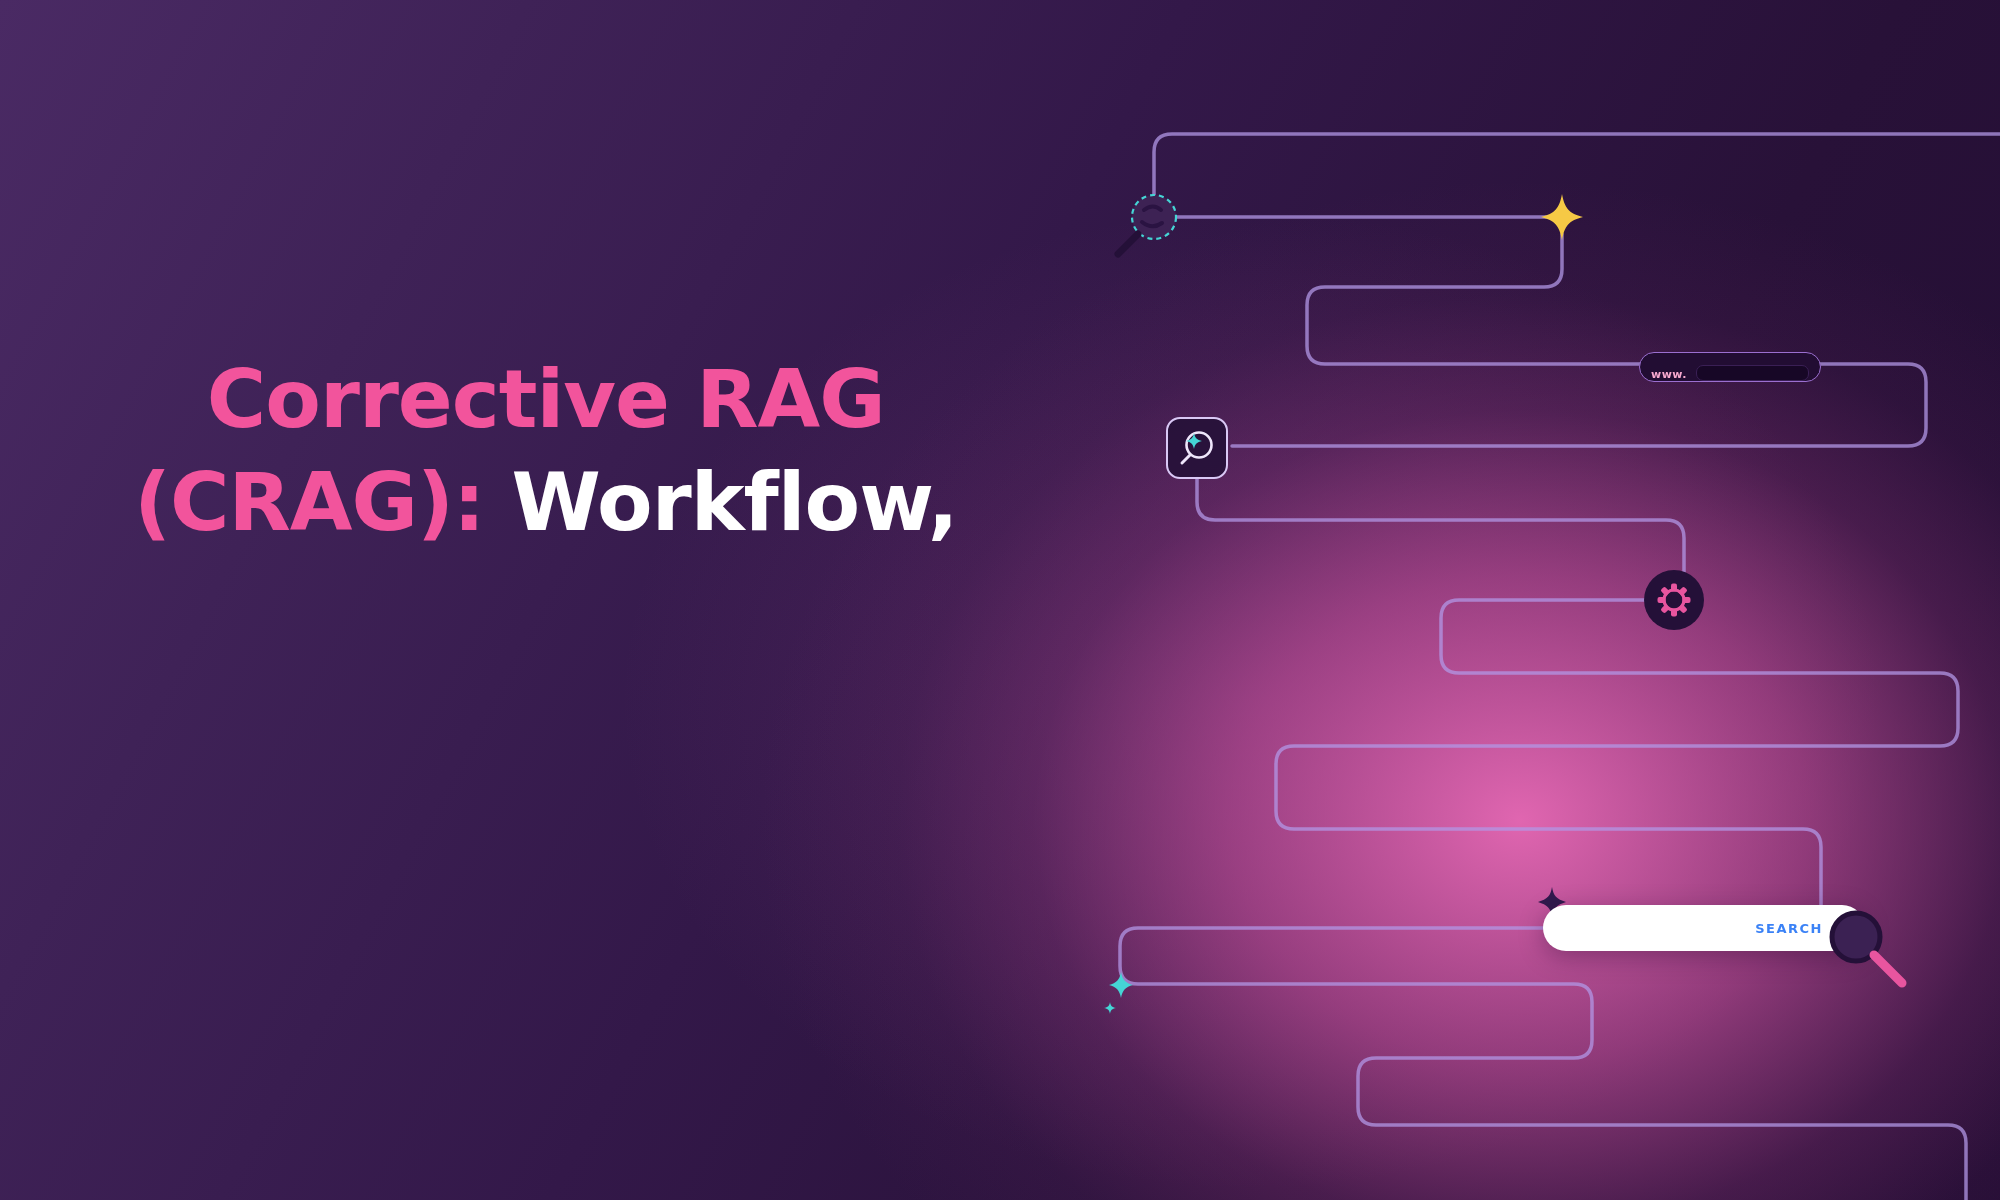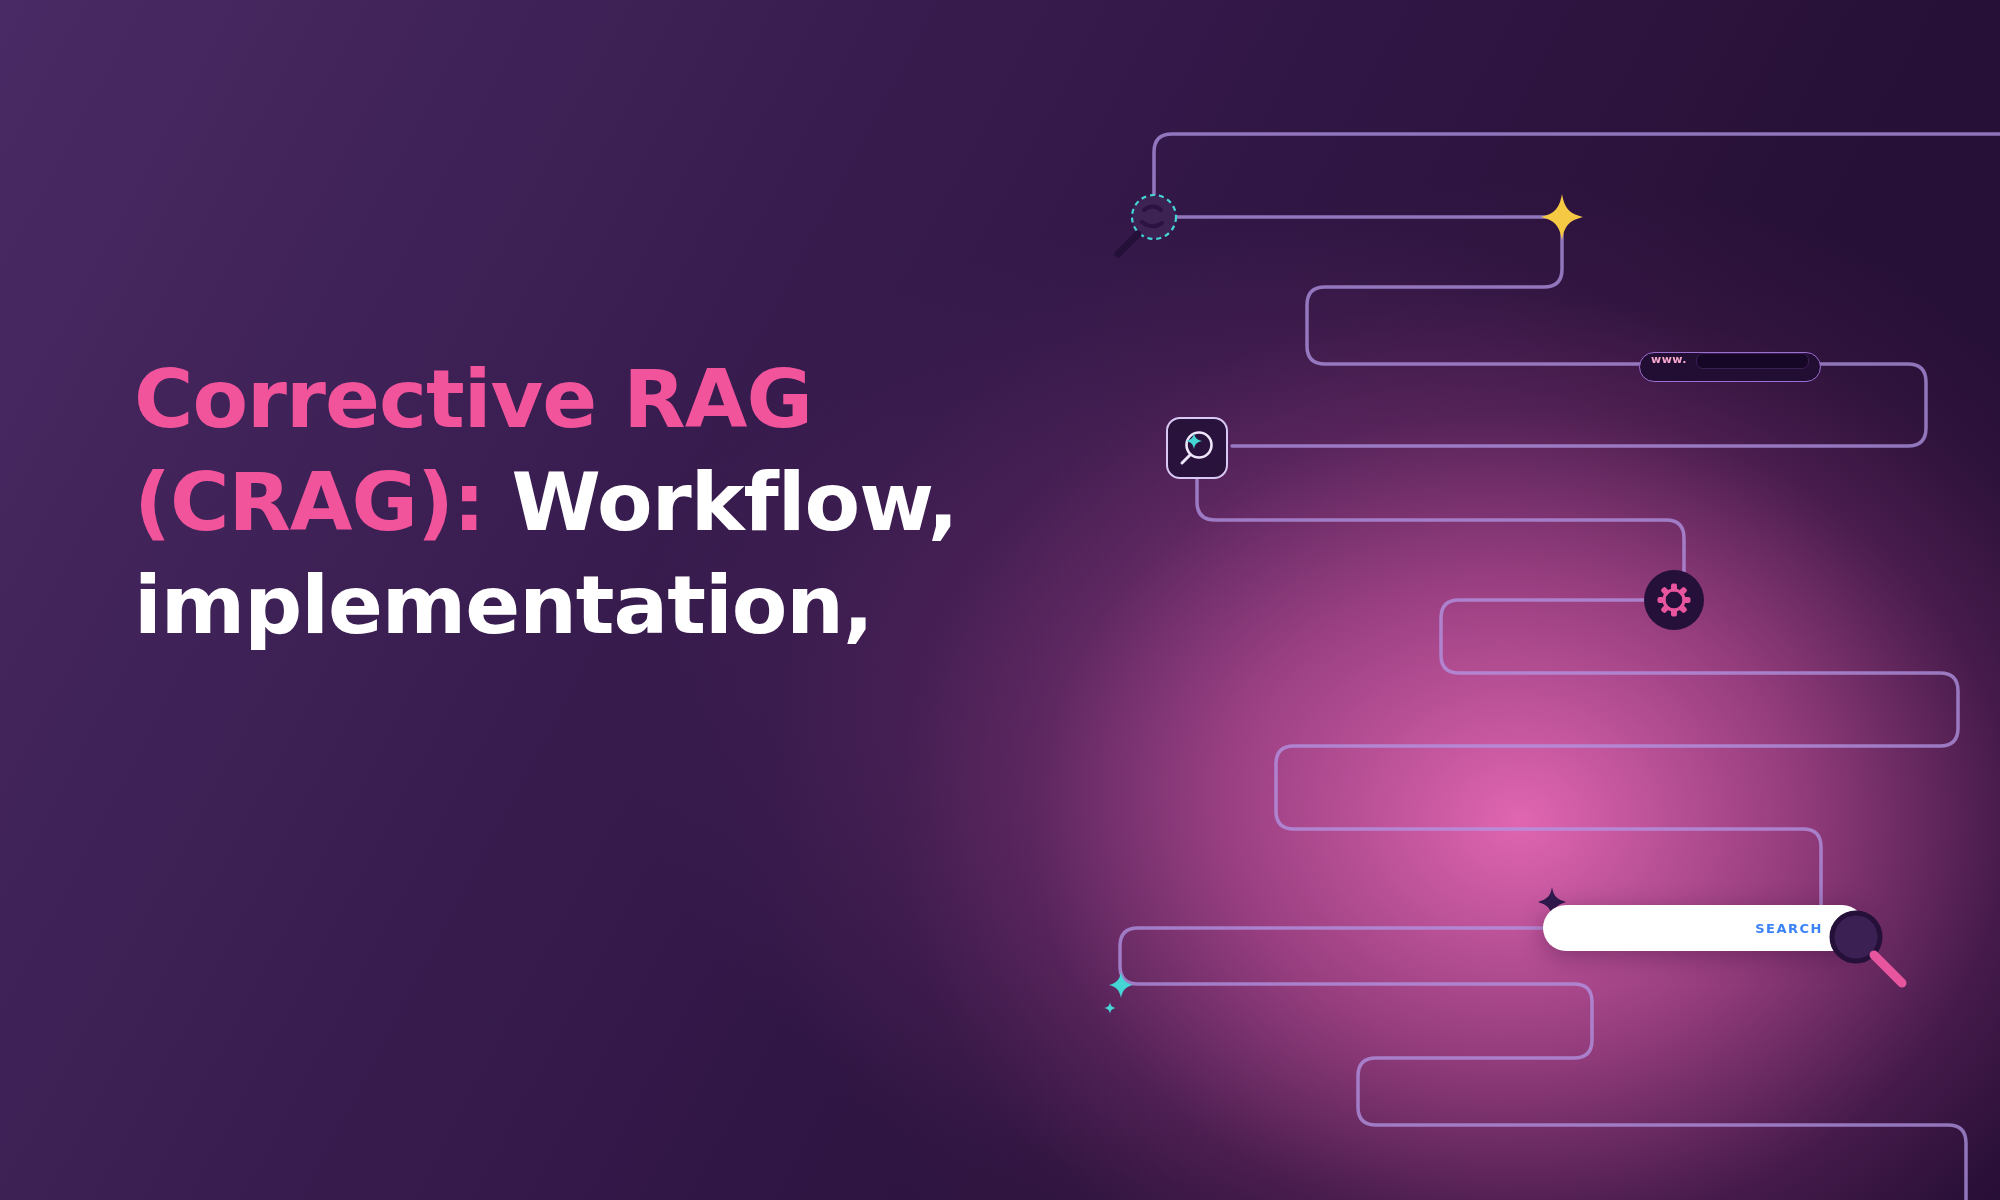--- a/index.html
+++ b/index.html
@@ -50,36 +50,37 @@
   .title {
     position: absolute;
     left: 134px;
     top: 348px;
     z-index: 3;
     font-weight: 800;
     font-size: 81px;
     line-height: 1.27;
     letter-spacing: -1px;
     color: #ffffff;
+    text-align: center;
   }
   .title .pink { color: #F2549C; }
   .title .white { color: #ffffff; }
   
   .decor { position: absolute; z-index: 4; }
   #magnifier-globe { left: 1104px; top: 172px; }
   #yellow-sparkle  { left: 1536px; top: 191px; }
   #browser-pill {
     left: 1639px; top: 352px;
     width: 182px; height: 30px;
     box-sizing: border-box;
     border: 1.5px solid #9b6fd0;
     border-radius: 16px;
     background: #220d33;
     display: flex;
-    align-items: flex-start;
+    align-items: flex-end;
     padding: 0 11px;
   }
   #browser-pill .www-label {
     font-size: 11px;
     font-weight: 700;
     letter-spacing: 0.5px;
     color: #f7a8cf;
     white-space: nowrap;
   }
   #browser-pill .addr-field {
@@ -138,21 +139,20 @@
     <path d="M 1554 928 L 1138 928 Q 1120 928 1120 946 L 1120 966 Q 1120 984 1138 984 L 1574 984 Q 1592 984 1592 1002 L 1592 1040 Q 1592 1058 1574 1058 L 1376 1058 Q 1358 1058 1358 1076 L 1358 1107 Q 1358 1125 1376 1125 L 1948 1125 Q 1966 1125 1966 1143 L 1966 1210"></path>
   </svg>
 
   <div class="title">
     <div>
       <span class="pink">Corrective RAG</span>
     </div>
     <div>
       <span class="pink">(CRAG):</span><span class="white"> Workflow,</span>
     </div>
-    <div class="white">implementation,</div>
   </div>
 
   <svg class="decor" id="magnifier-globe" width="100" height="100">
     <circle cx="50" cy="45" r="22" fill="#3d2254"></circle>
     <path d="M 40 38 q 9 -7 17 0 M 38 50 q 10 8 20 1" fill="none" stroke="#2a1342" stroke-width="4" stroke-linecap="round"></path>
     <circle cx="50" cy="45" r="22" fill="none" stroke="#45D5D5" stroke-width="2.2" stroke-dasharray="5 4"></circle>
     <line x1="34" y1="62" x2="14" y2="82" stroke="#241038" stroke-width="7" stroke-linecap="round"></line>
   </svg>
 
   <svg class="decor" id="yellow-sparkle" width="52" height="52">

